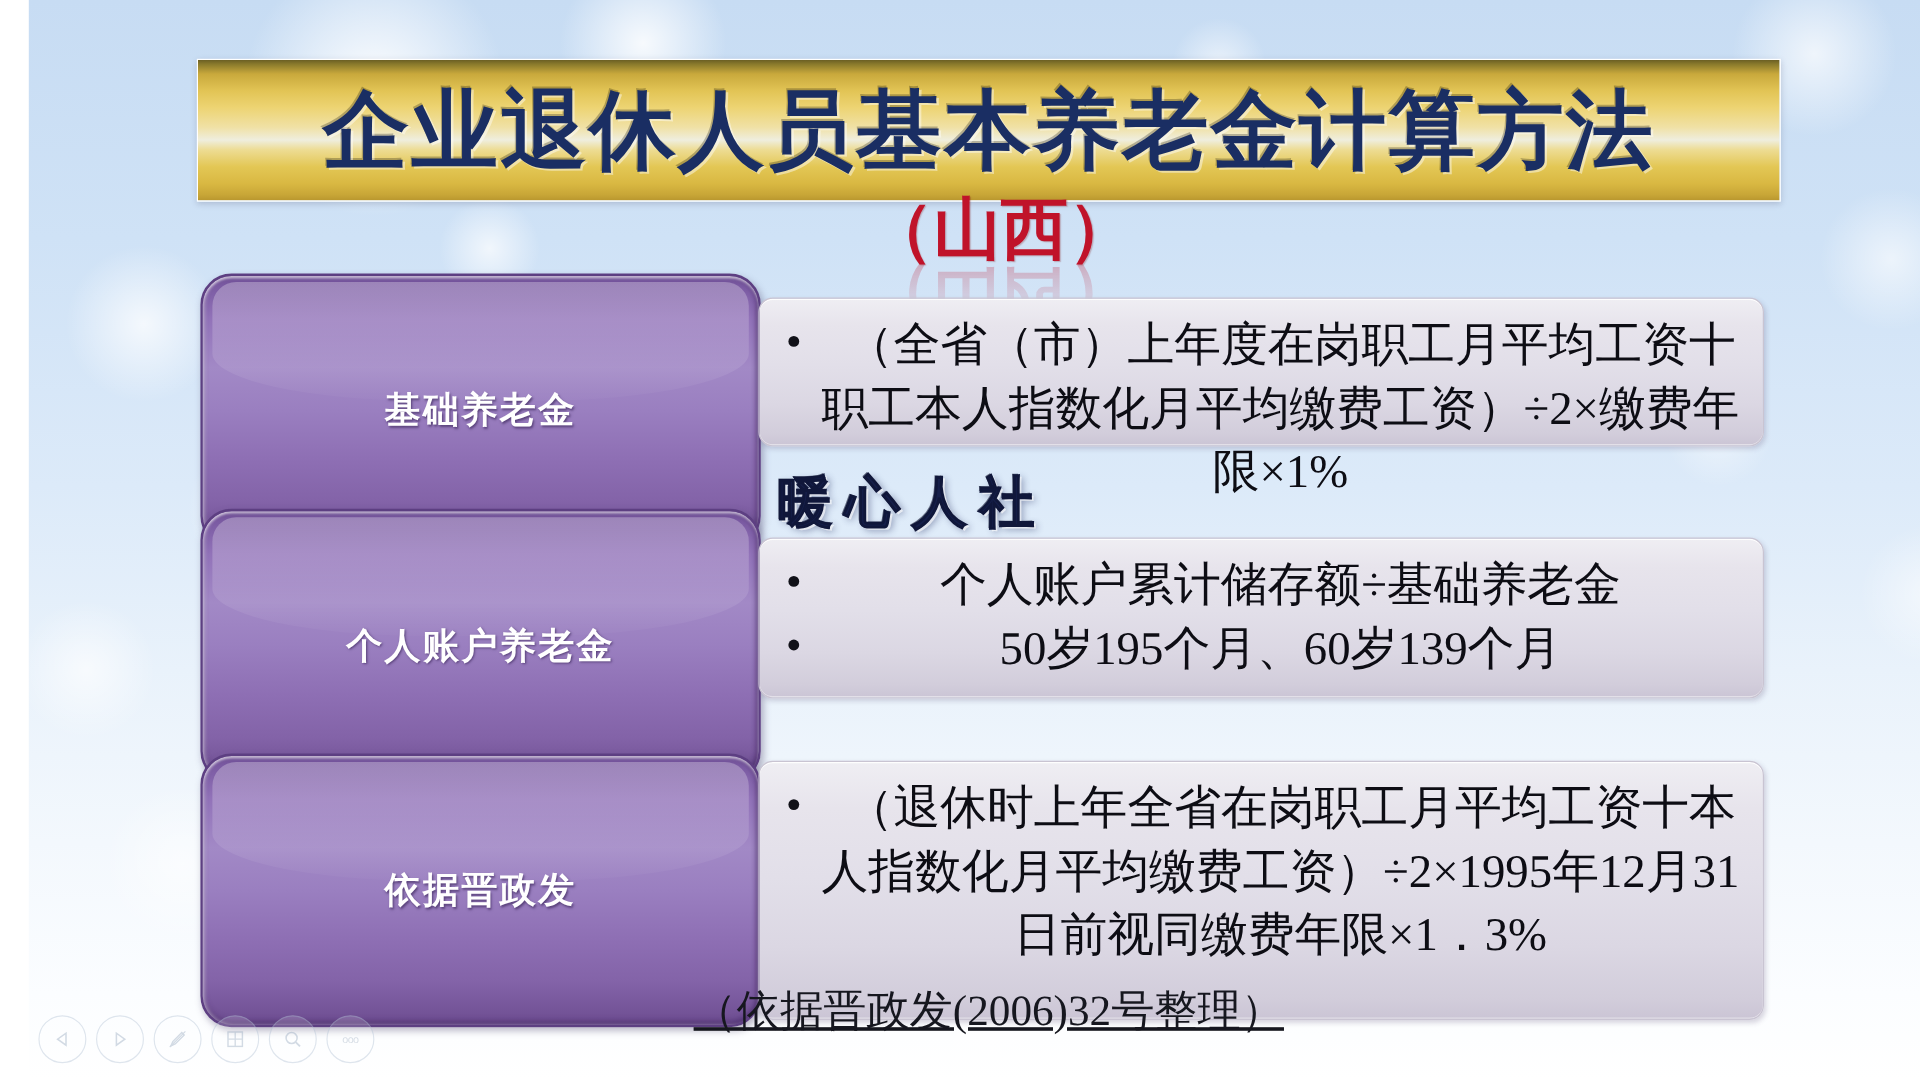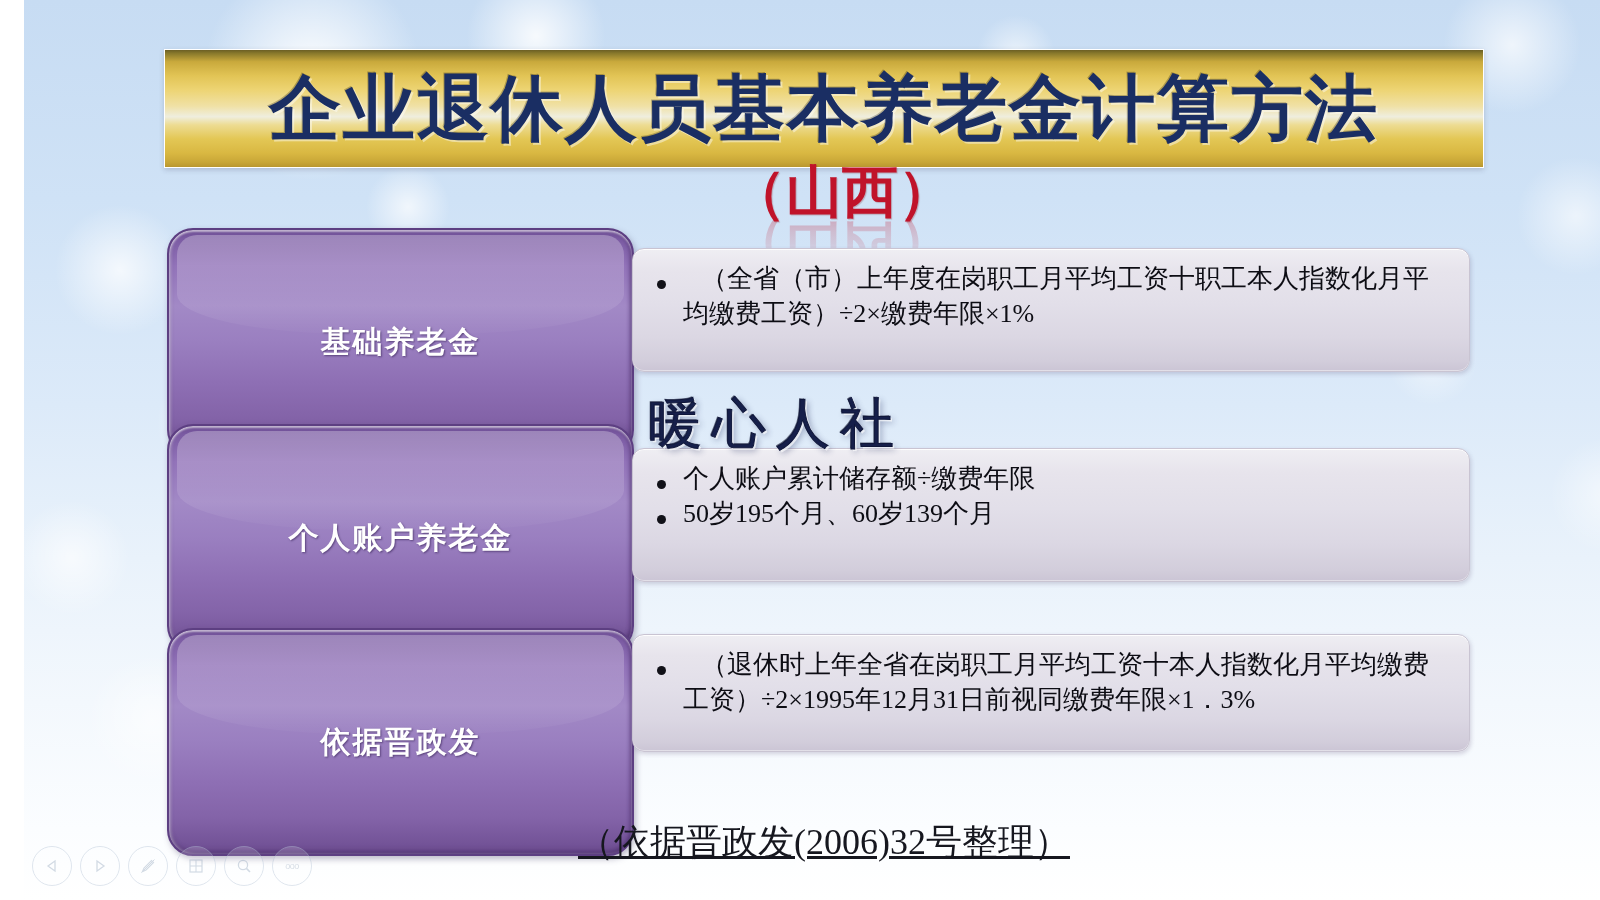--- a/index.html
+++ b/index.html
@@ -75,21 +75,21 @@
     white-space: nowrap;
     line-height: 1;
   }
 
   
   .subtitle-wrap {
     position: absolute;
     left: 690px;
     top: 163px;
     width: 240px;
-    text-align: right;
+    text-align: center;
   }
   .subtitle-text {
     font-family: "Liberation Serif", "DejaVu Serif", serif;
     font-size: 56px;
     font-weight: bold;
     color: #c0132a;
     line-height: 1.05;
     white-space: nowrap;
     text-shadow: 1px 1px 1px rgba(120,0,0,0.25);
   }
@@ -187,56 +187,57 @@
        #d2cddb 92%,
        #cbc5d5 100%);
     box-shadow:
       inset 0 1px 0 rgba(255,255,255,0.9),
       inset 0 -1px 0 rgba(255,255,255,0.45),
       1px 2px 4px rgba(80,70,110,0.22);
     padding: 12px 18px 12px 16px;
   }
   .panel-1 { top: 20px; height: 124px; }
   .panel-2 { top: 24px; height: 134px; }
-  .panel-3 { top: 6px;  height: 118px; }
+  .panel-3 { top: 6px;  height: 216px; }
 
   ul.bullets {
     list-style: none;
     margin: 0;
     padding: 0;
   }
   ul.bullets > li {
     position: relative;
     padding-left: 34px;
     font-family: "Liberation Serif", "DejaVu Serif", serif;
-    font-size: 26px;
+    font-size: 39px;
     line-height: 1.36;
     color: #0d0d14;
     letter-spacing: 0px;
+    text-align: center;
   }
   ul.bullets > li::before {
     content: "";
     position: absolute;
     left: 8px;
     top: 19px;
     width: 9px;
     height: 9px;
     border-radius: 50%;
     background: #111118;
   }
   .indent-hang { text-indent: 18px; }
 
   
   .watermark {
     position: absolute;
     left: 624px;
     top: 388px;
     font-family: "Liberation Serif", "DejaVu Serif", serif;
-    font-size: 54px;
-    font-weight: normal;
+    font-size: 46px;
+    font-weight: bold;
     letter-spacing: 10px;
     color: #161f4a;
     text-shadow:
       2px 2px 0 rgba(255,255,255,0.65),
       3px 3px 6px rgba(30,40,90,0.45),
       -1px -1px 0 rgba(10,15,40,0.6);
     z-index: 40;
     white-space: nowrap;
     -webkit-text-stroke: 1px #10173a;
   }
@@ -308,21 +309,21 @@
       </ul>
     </div>
   </div>
 
   <div class="row row-2">
     <div class="label-box">
       <span class="label-text">个人账户养老金</span>
     </div>
     <div class="content-panel panel-2">
       <ul class="bullets">
-        <li>个人账户累计储存额÷缴费年限</li>
+        <li>个人账户累计储存额÷基础养老金</li>
         <li>50岁195个月、60岁139个月</li>
       </ul>
     </div>
   </div>
 
   <div class="row row-3">
     <div class="label-box">
       <span class="label-text">依据晋政发</span>
     </div>
     <div class="content-panel panel-3">

